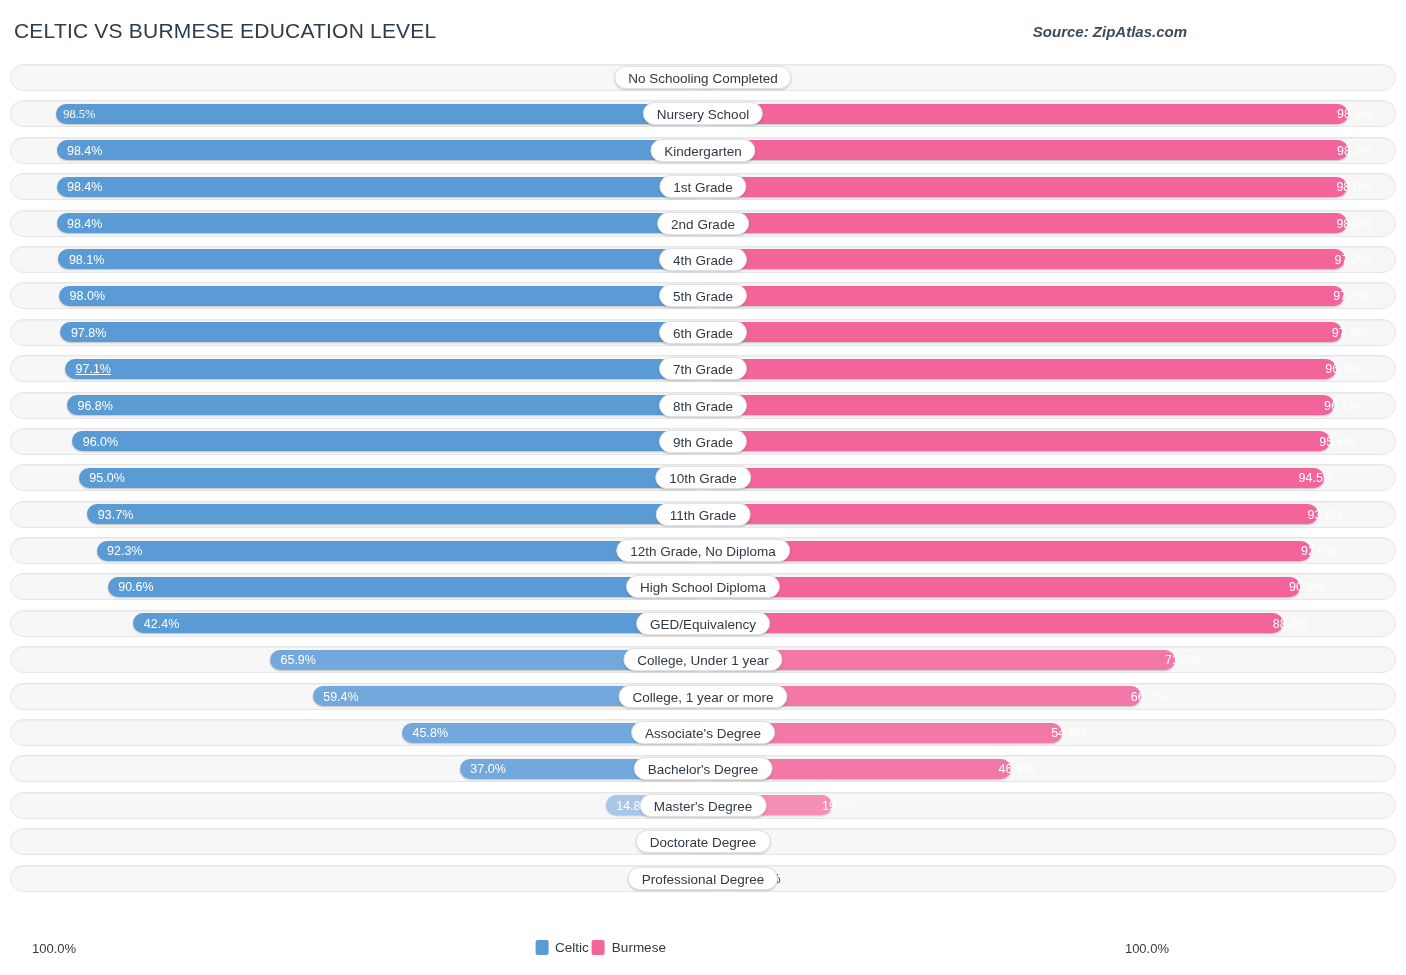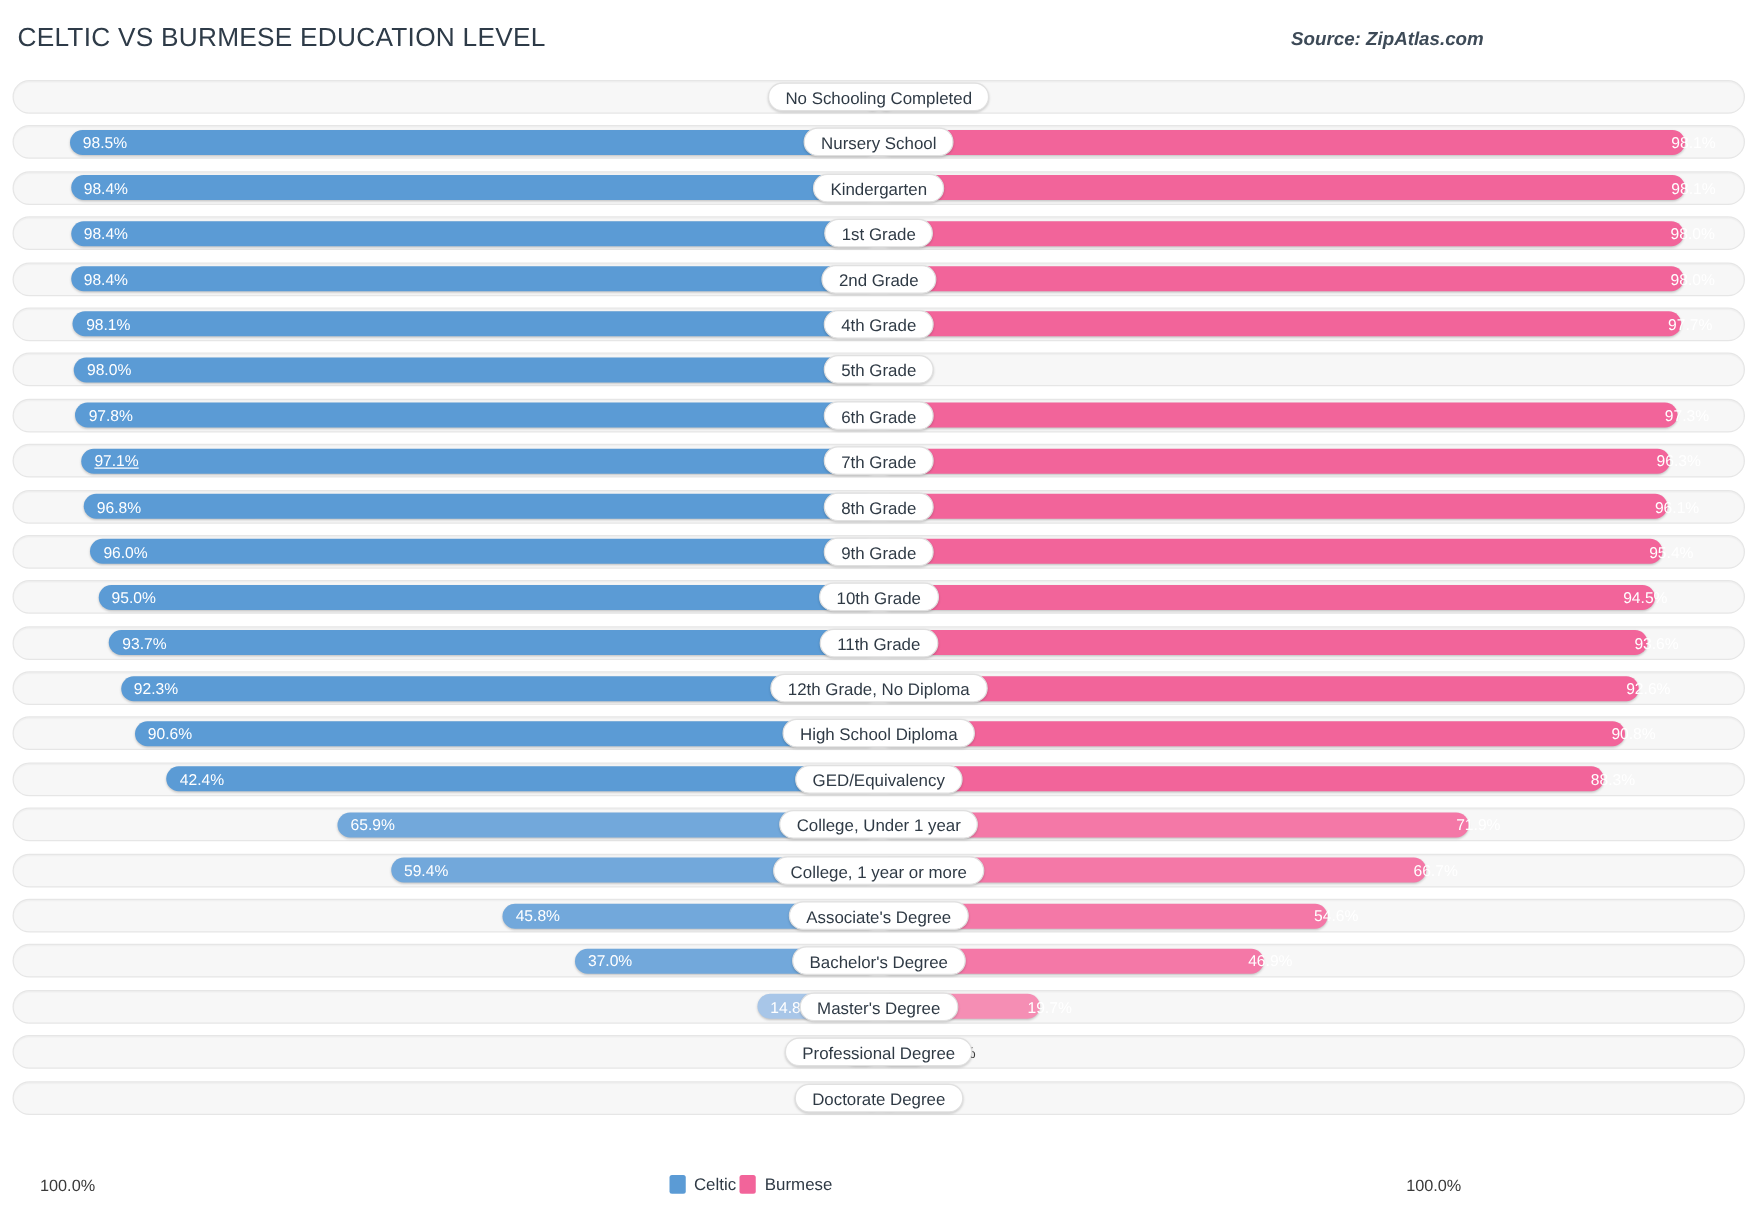--- a/index.html
+++ b/index.html
@@ -170,21 +170,21 @@
         <div class="halfR">
           <div class="bar right" title="No Schooling Completed — Burmese 1.9%" style="width: 12.483px; background: rgb(247, 168, 196);"></div>
           <div class="val" style="left: 21.483px;">1.9%</div>
         </div>
         <div class="pill">No Schooling Completed</div>
       </div>
       <div class="row">
         <div class="track"></div>
         <div class="halfL">
           <div class="bar left" title="Nursery School — Celtic 98.5%" style="width: 647.145px; background: rgb(91, 155, 213);"></div>
-          <div class="val inL" style="text-align: left; transform: translateX(100%); position: absolute; left: 20.855px;">98.5%</div>
+          <div class="val inL" style="text-align: left; transform: translateX(100%); position: absolute; left: 20.855px; font-family: Liberation Serif, serif;">98.5%</div>
         </div>
         <div class="halfR">
           <div class="bar right" title="Nursery School — Burmese 98.1%" style="width: 644.517px; background: rgb(242, 100, 154);"></div>
           <div class="val inR" style="right: 23.483px;">98.1%</div>
         </div>
         <div class="pill">Nursery School</div>
       </div>
       <div class="row">
         <div class="track"></div>
         <div class="halfL">
@@ -232,20 +232,24 @@
           <div class="val inR" style="right: 26.111px;">97.7%</div>
         </div>
         <div class="pill">4th Grade</div>
       </div>
       <div class="row">
         <div class="track"></div>
         <div class="halfL">
           <div class="bar left" title="5th Grade — Celtic 98.0%" style="width: 643.86px; background: rgb(91, 155, 213);"></div>
           <div class="val inL" style="text-align: left; transform: translateX(100%); position: absolute; left: 24.14px;">98.0%</div>
         </div>
+        <div class="halfR">
+          <div class="bar right" title="5th Grade — Burmese 97.5%" style="width: 640.575px; background: rgb(242, 100, 154);"></div>
+          <div class="val inR" style="right: 27.425px;">97.5%</div>
+        </div>
         <div class="pill">5th Grade</div>
       </div>
       <div class="row">
         <div class="track"></div>
         <div class="halfL">
           <div class="bar left" title="6th Grade — Celtic 97.8%" style="width: 642.546px; background: rgb(91, 155, 213);"></div>
           <div class="val inL" style="text-align: left; transform: translateX(100%); position: absolute; left: 25.454px;">97.8%</div>
         </div>
         <div class="halfR">
           <div class="bar right" title="6th Grade — Burmese 97.3%" style="width: 639.261px; background: rgb(242, 100, 154);"></div>
@@ -405,40 +409,40 @@
         </div>
         <div class="halfR">
           <div class="bar right" title="Master's Degree — Burmese 19.7%" style="width: 129.429px; background: rgb(245, 142, 180);"></div>
           <div class="val inR" style="right: 538.571px;">19.7%</div>
         </div>
         <div class="pill">Master's Degree</div>
       </div>
       <div class="row">
         <div class="track"></div>
         <div class="halfL">
+          <div class="bar left" title="Doctorate Degree — Celtic 1.9%" style="width: 12.483px; background: rgb(168, 198, 232);"></div>
+          <div class="val" style="right: 21.483px;">1.9%</div>
+        </div>
+        <div class="halfR">
+          <div class="bar right" title="Doctorate Degree — Burmese 2.6%" style="width: 17.082px; background: rgb(247, 168, 196);"></div>
+          <div class="val" style="left: 26.082px;">2.6%</div>
+        </div>
+        <div class="pill">Doctorate Degree</div>
+      </div>
+      <div class="row">
+        <div class="track"></div>
+        <div class="halfL">
           <div class="bar left" title="Professional Degree — Celtic 4.4%" style="width: 28.908px; background: rgb(168, 198, 232);"></div>
           <div class="val" style="right: 37.908px;">4.4%</div>
         </div>
         <div class="halfR">
           <div class="bar right" title="Professional Degree — Burmese 6.1%" style="width: 40.077px; background: rgb(247, 168, 196);"></div>
           <div class="val" style="left: 49.077px;">6.1%</div>
         </div>
         <div class="pill">Professional Degree</div>
-      </div>
-      <div class="row">
-        <div class="track"></div>
-        <div class="halfL">
-          <div class="bar left" title="Doctorate Degree — Celtic 1.9%" style="width: 12.483px; background: rgb(168, 198, 232);"></div>
-          <div class="val" style="right: 21.483px;">1.9%</div>
-        </div>
-        <div class="halfR">
-          <div class="bar right" title="Doctorate Degree — Burmese 2.6%" style="width: 17.082px; background: rgb(247, 168, 196);"></div>
-          <div class="val" style="left: 26.082px;">2.6%</div>
-        </div>
-        <div class="pill">Doctorate Degree</div>
       </div>
     </div>
 
   <div class="footer">
     <div class="axis-left">100.0%</div>
     <div class="legend" id="legend">
         <div class="legend-item">
           <span class="swatch" style="background: rgb(91, 155, 213);"></span>
           <span>Celtic</span>
         </div>

